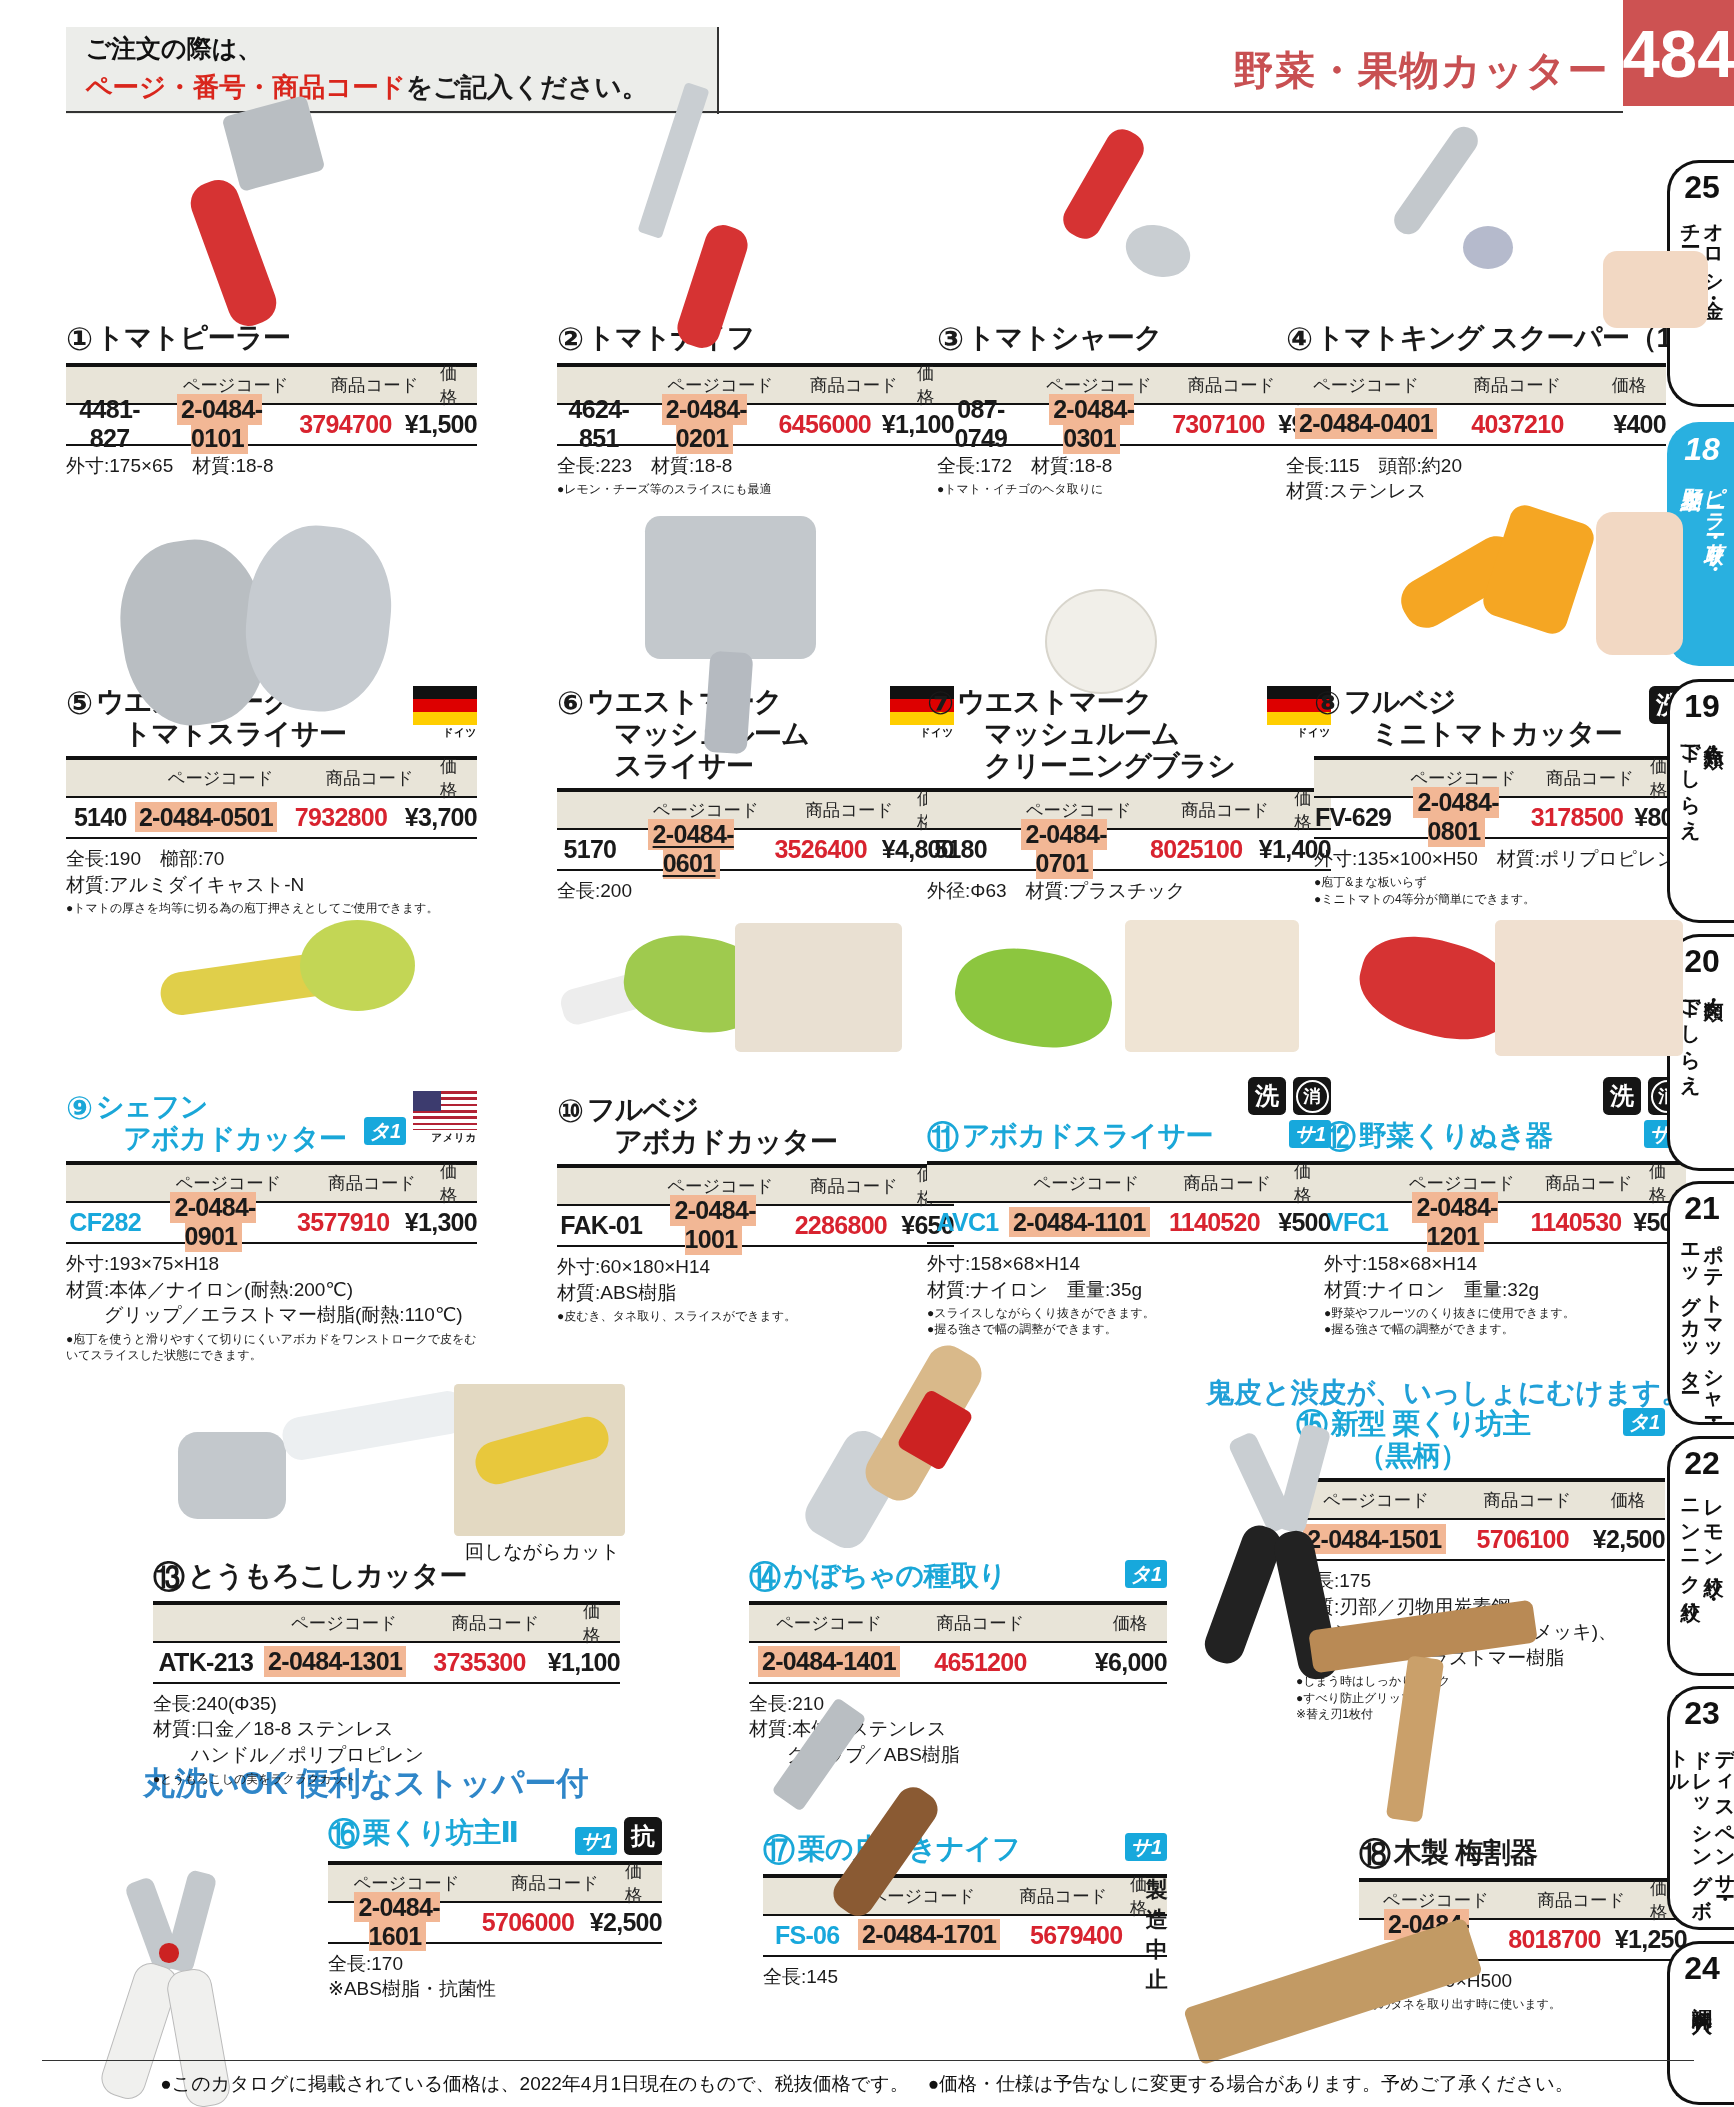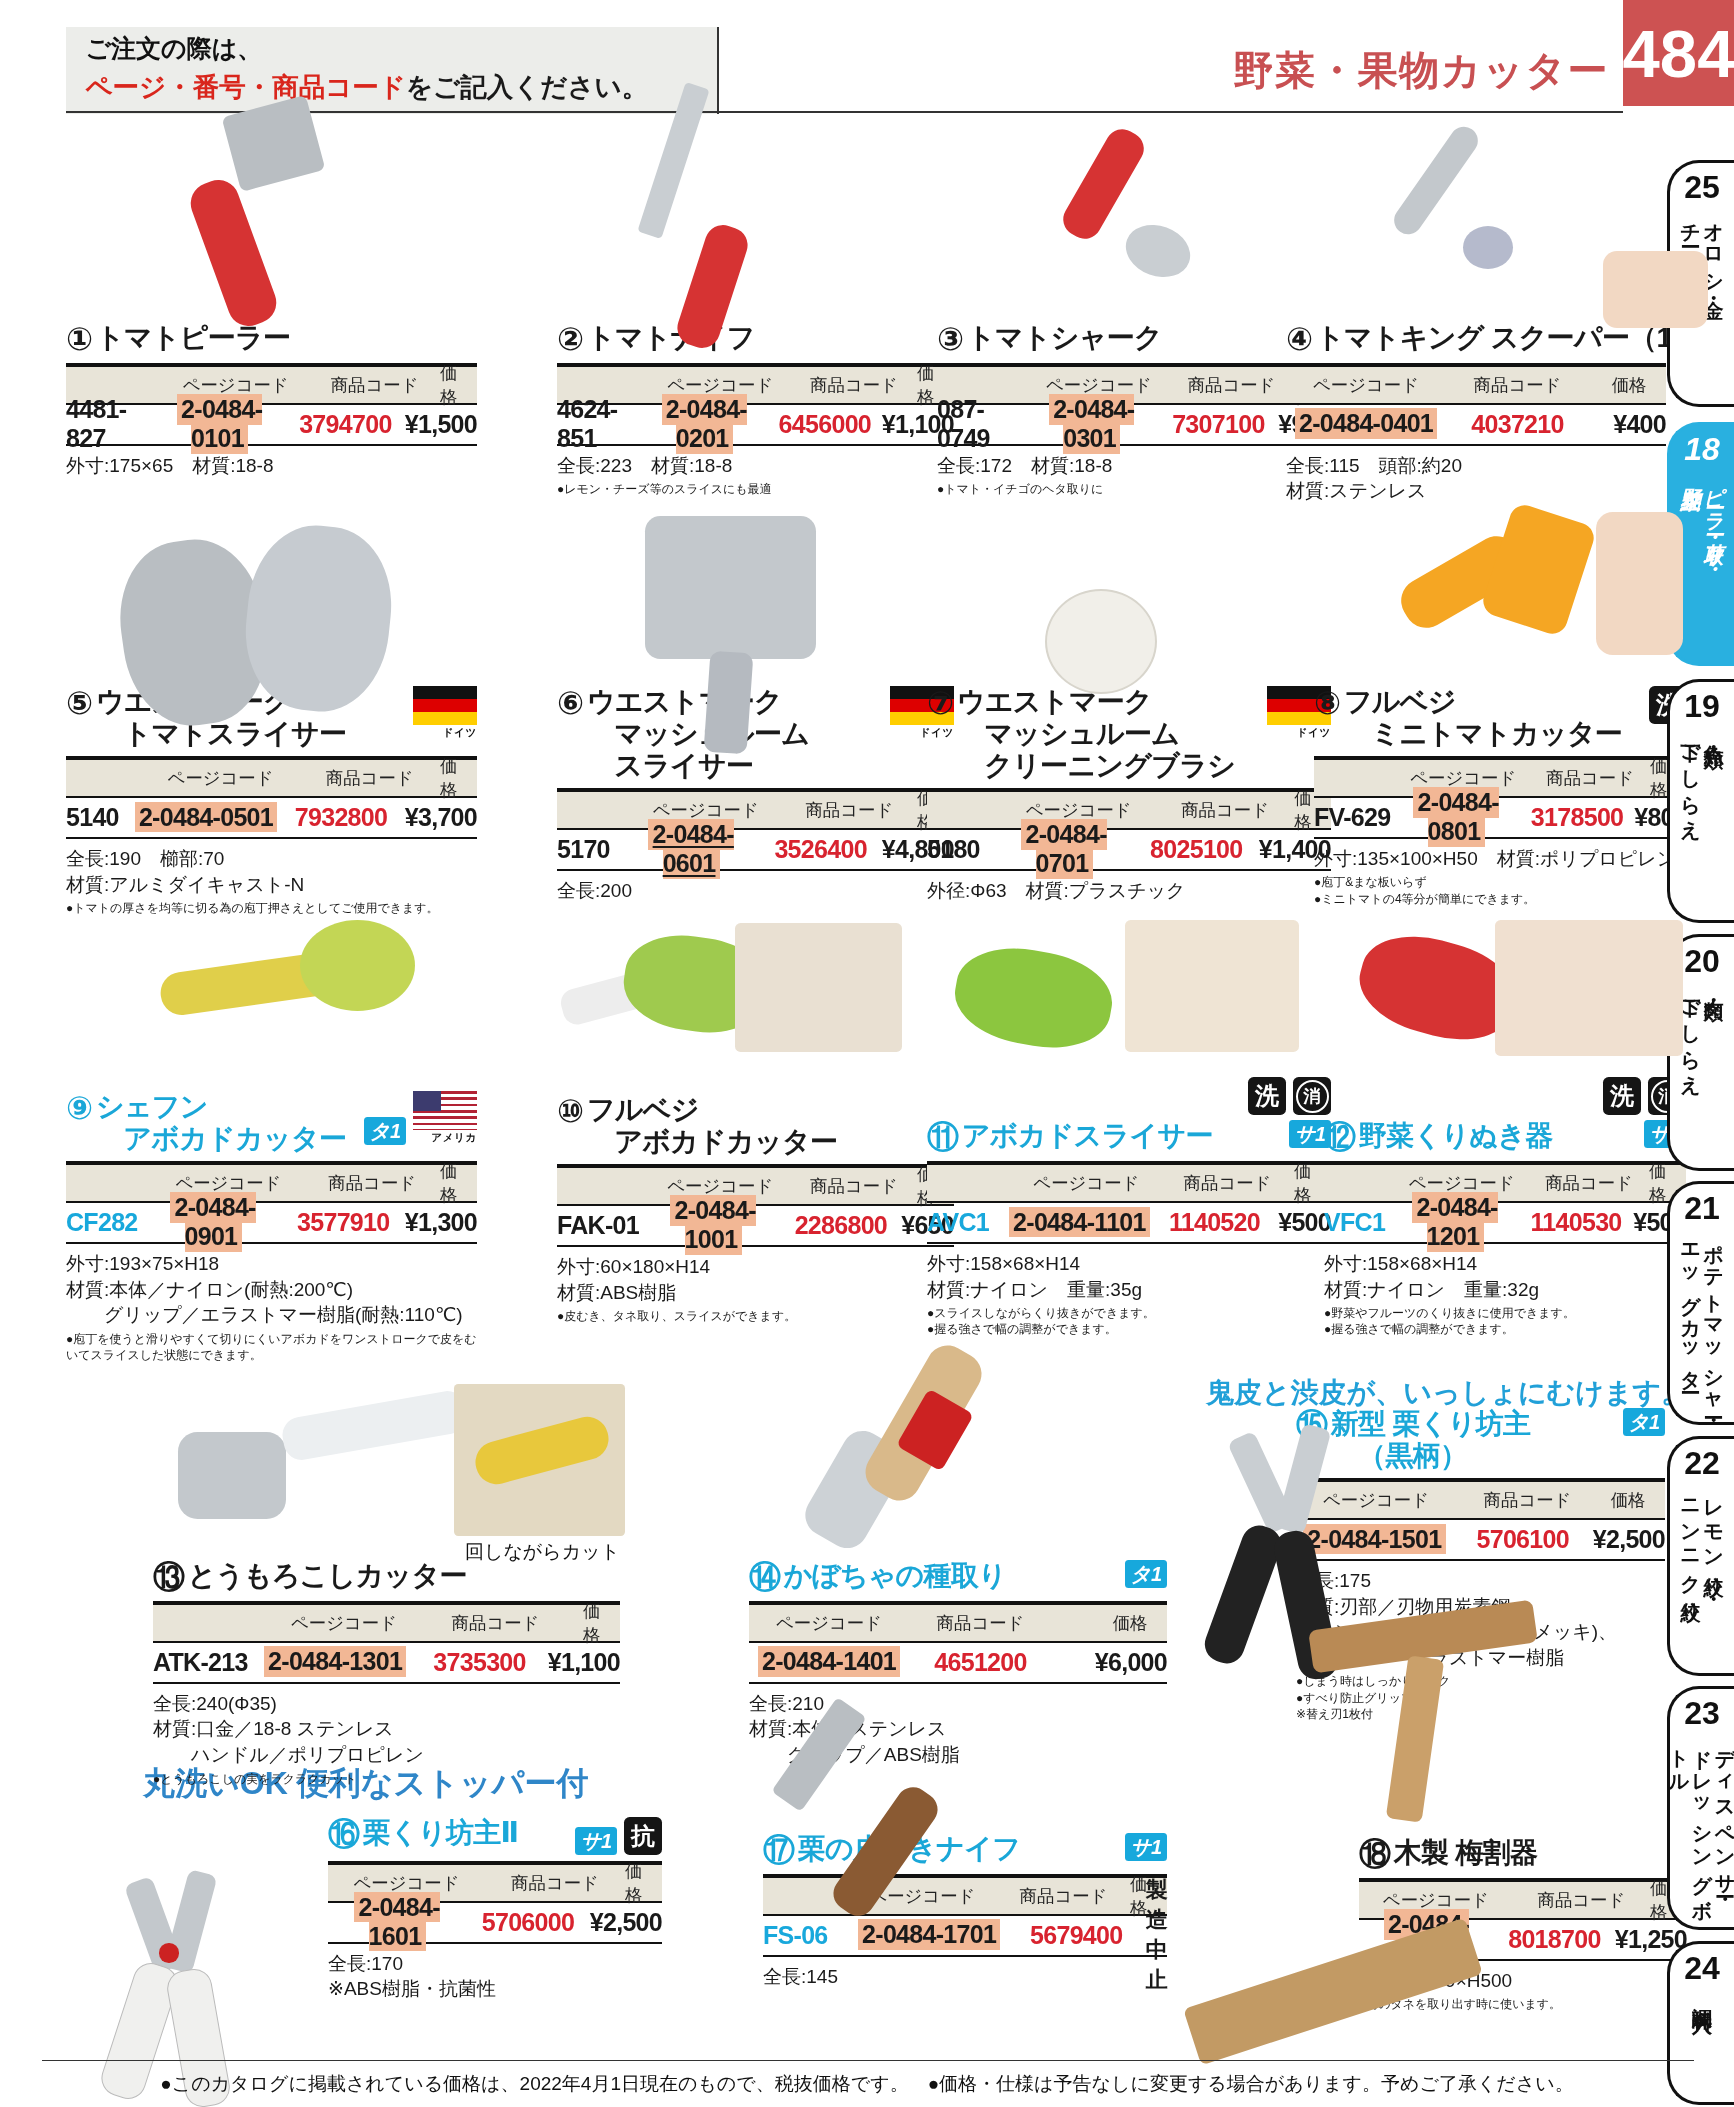--- a/index.html
+++ b/index.html
@@ -21,21 +21,21 @@
   .ptitle{display:flex;align-items:flex-start;}
   .pnum{font-size:32px;font-weight:bold;line-height:1.1;margin-right:2.8px;}
   .ptitle-lines{font-size:28px;font-weight:bold;line-height:1.15;letter-spacing:-0.7px;white-space:nowrap;}
   .title-cyan .pnum,.title-cyan .ptitle-lines{color:#1aa7d8;}
   .title-icons{margin-left:auto;display:flex;align-items:flex-end;gap:7px;padding-left:5.6px;}
   .ptable{border-top:4.2px solid #111;border-bottom:2.8px solid #111;margin-top:5.6px;}
   .thead{display:flex;align-items:center;background:#e8e4d8;border-bottom:2.1px solid #111;
          font-size:17.4px;color:#222;height:36px;}
   .thead span{text-align:center;}
   .trow{display:flex;align-items:center;height:39px;font-size:25px;font-weight:600;letter-spacing:-0.7px;}
-  .model{text-align:left;}
+  .model{text-align:center;}
   .model.cyan{color:#18a8dc;}
   .pagecode{text-align:center;}
   .pagecode b{background:#f2b795;font-weight:600;padding:1.4px 4.2px;}
   .prodcode{text-align:center;color:#d8232f;}
   .price{flex:1;text-align:right;}
   .price.small{font-size:22px;}
   .specs{font-size:19px;line-height:1.35;margin-top:7px;white-space:pre-wrap;}
   .notes{font-size:12px;line-height:1.35;margin-top:2.8px;white-space:pre-wrap;}
   
   .mark-black{width:38px;height:38px;background:#151515;border-radius:5.6px;color:#fff;display:flex;

